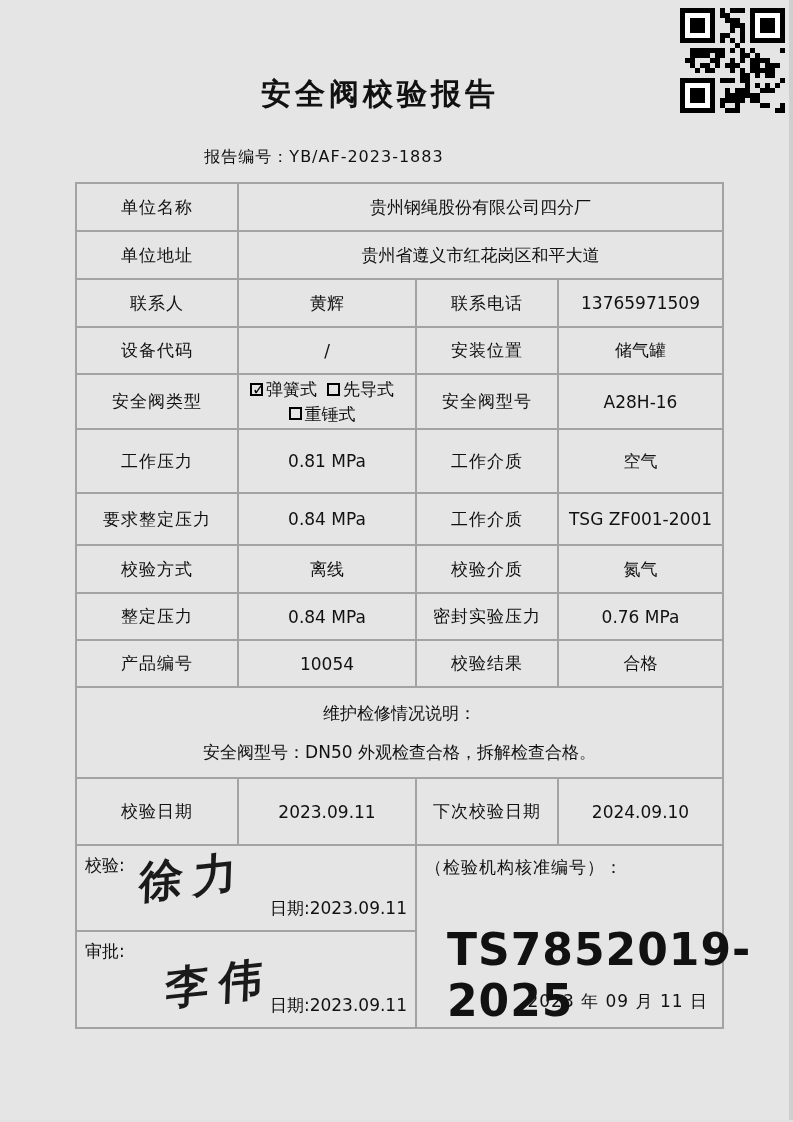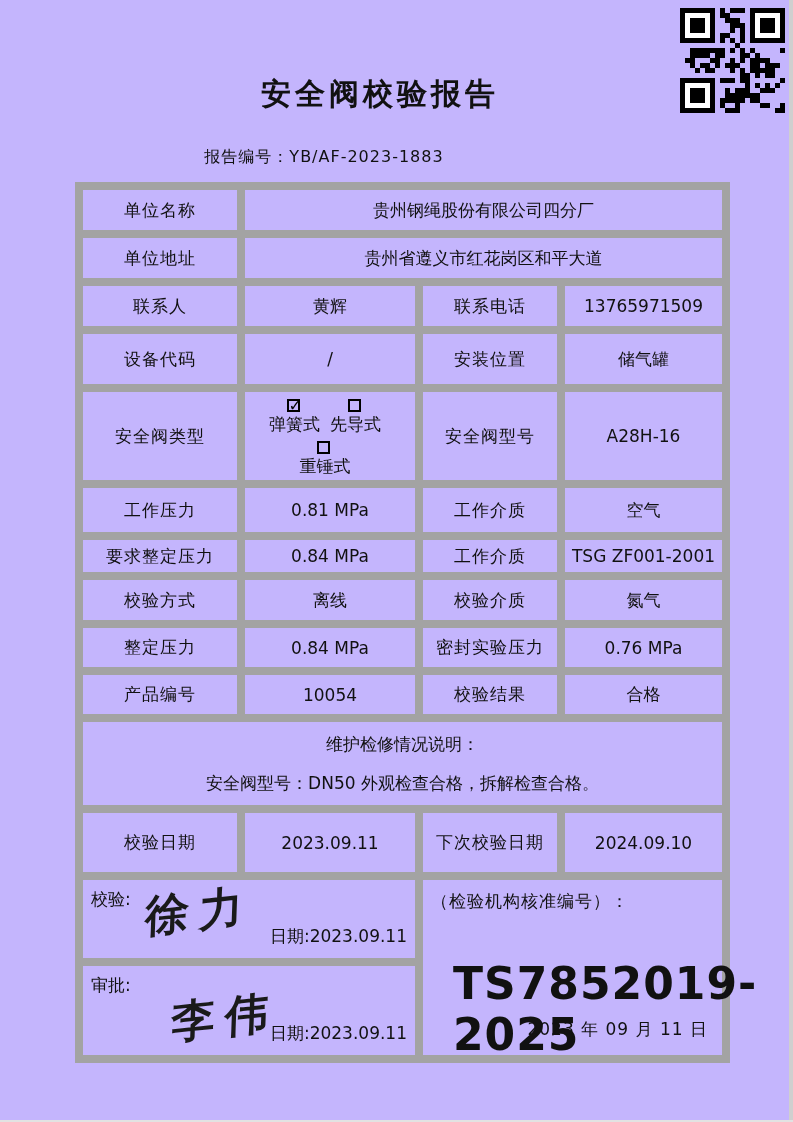--- a/index.html
+++ b/index.html
@@ -1,38 +1,38 @@
 <!DOCTYPE html>
 <html><head>
 <meta charset="utf-8">
 <style>
   * { margin:0; padding:0; box-sizing:border-box; }
   body { background:#fff; font-family:"DejaVu Sans","Liberation Sans",sans-serif; color:#111; }
-  .page { position:relative; width:793px; height:1122px; background:#c4b5fd; overflow:hidden;padding-left:28px; }
+  .page { position:relative; width:793px; height:1122px; background:#e5e5e5; overflow:hidden;padding-left:28px; }
   .edge-right { position:absolute; right:0; top:0; width:4px; height:1122px; background:#cfcfcf; }
   .edge-bottom { position:absolute; left:0; bottom:0; width:793px; height:2px; background:#e2e2e2; }
 
   .qr { position:absolute; top:8px; left:680px; width:105px; height:105px; }
 
   .title { position:absolute; top:74px; left:0; width:760px; text-align:center;
            font-family:"DejaVu Serif","Liberation Serif",serif;
            font-size:30px; font-weight:bold; letter-spacing:4px; }
 
   .report-line { position:absolute; top:147px; left:0; width:648px; text-align:center;
                  font-size:16px; letter-spacing:1px; }
 
   table.report { position:absolute; top:182px; left:75px; width:647px;
                  border-collapse:collapse; table-layout:fixed; }
-  table.report td { border:8px solid #a3a3a3; text-align:center; vertical-align:middle;
+  table.report td { border:2px solid #a3a3a3; text-align:center; vertical-align:middle;
                     font-size:17px; padding:2px 4px; }
   td.lbl { letter-spacing:1px; }
   td.remark-cell { text-align:left; vertical-align:top; padding:14px 10px; }
   .remark-line1 { margin-bottom:16px; }
   td.chk-cell { text-align:left; padding:4px 6px 4px 6px; font-size:16px; line-height:24px; }
-  .opt { display:inline-flex; align-items:center; margin-right:10px; white-space:nowrap;flex-direction:column; }
+  .opt { display:inline-flex; align-items:center; margin-right:10px; white-space:nowrap; }
   .box { display:inline-block; width:13px; height:13px; border:2px solid #000;
          margin-right:3px; position:relative; flex:0 0 auto; }
   .box.checked::after { content:"✓"; position:absolute; top:-7px; left:0;
                         font-size:16px; font-weight:bold; color:#000; }
 
   td.sigcell { position:relative; text-align:left; vertical-align:top; }
   .sig-label { position:absolute; top:8px; left:8px; font-size:17px; }
   .signature { position:absolute; font-size:44px; font-weight:bold;
                font-family:"DejaVu Serif","Liberation Serif",serif;
                transform:rotate(-6deg) skewX(-8deg); letter-spacing:10px; color:#1a1a1a; }
@@ -205,21 +205,21 @@
       <td colspan="3">贵州省遵义市红花岗区和平大道</td>
     </tr>
 
     <tr style="height:48px">
       <td class="lbl">联系人</td>
       <td>黄辉</td>
       <td class="lbl">联系电话</td>
       <td>13765971509</td>
     </tr>
 
-    <tr style="height:58px">
+    <tr style="height:47px">
       <td class="lbl">设备代码</td>
       <td>/</td>
       <td class="lbl">安装位置</td>
       <td>储气罐</td>
     </tr>
 
     <tr style="height:53px">
       <td class="lbl">安全阀类型</td>
       <td class="chk-cell">
         <div>
@@ -235,28 +235,28 @@
           <span class="opt">
                 <span class="box"></span>
                 <span>重锤式</span>
               </span>
         </div>
       </td>
       <td class="lbl">安全阀型号</td>
       <td>A28H-16</td>
     </tr>
 
-    <tr style="height:52px">
+    <tr style="height:64px">
       <td class="lbl">工作压力</td>
       <td>0.81 MPa</td>
       <td class="lbl">工作介质</td>
       <td>空气</td>
     </tr>
 
-    <tr style="height:40px">
+    <tr style="height:52px">
       <td class="lbl">要求整定压力</td>
       <td>0.84 MPa</td>
       <td class="lbl">工作介质</td>
       <td>TSG ZF001-2001</td>
     </tr>
 
     <tr style="height:48px">
       <td class="lbl">校验方式</td>
       <td>离线</td>
       <td class="lbl">校验介质</td>

